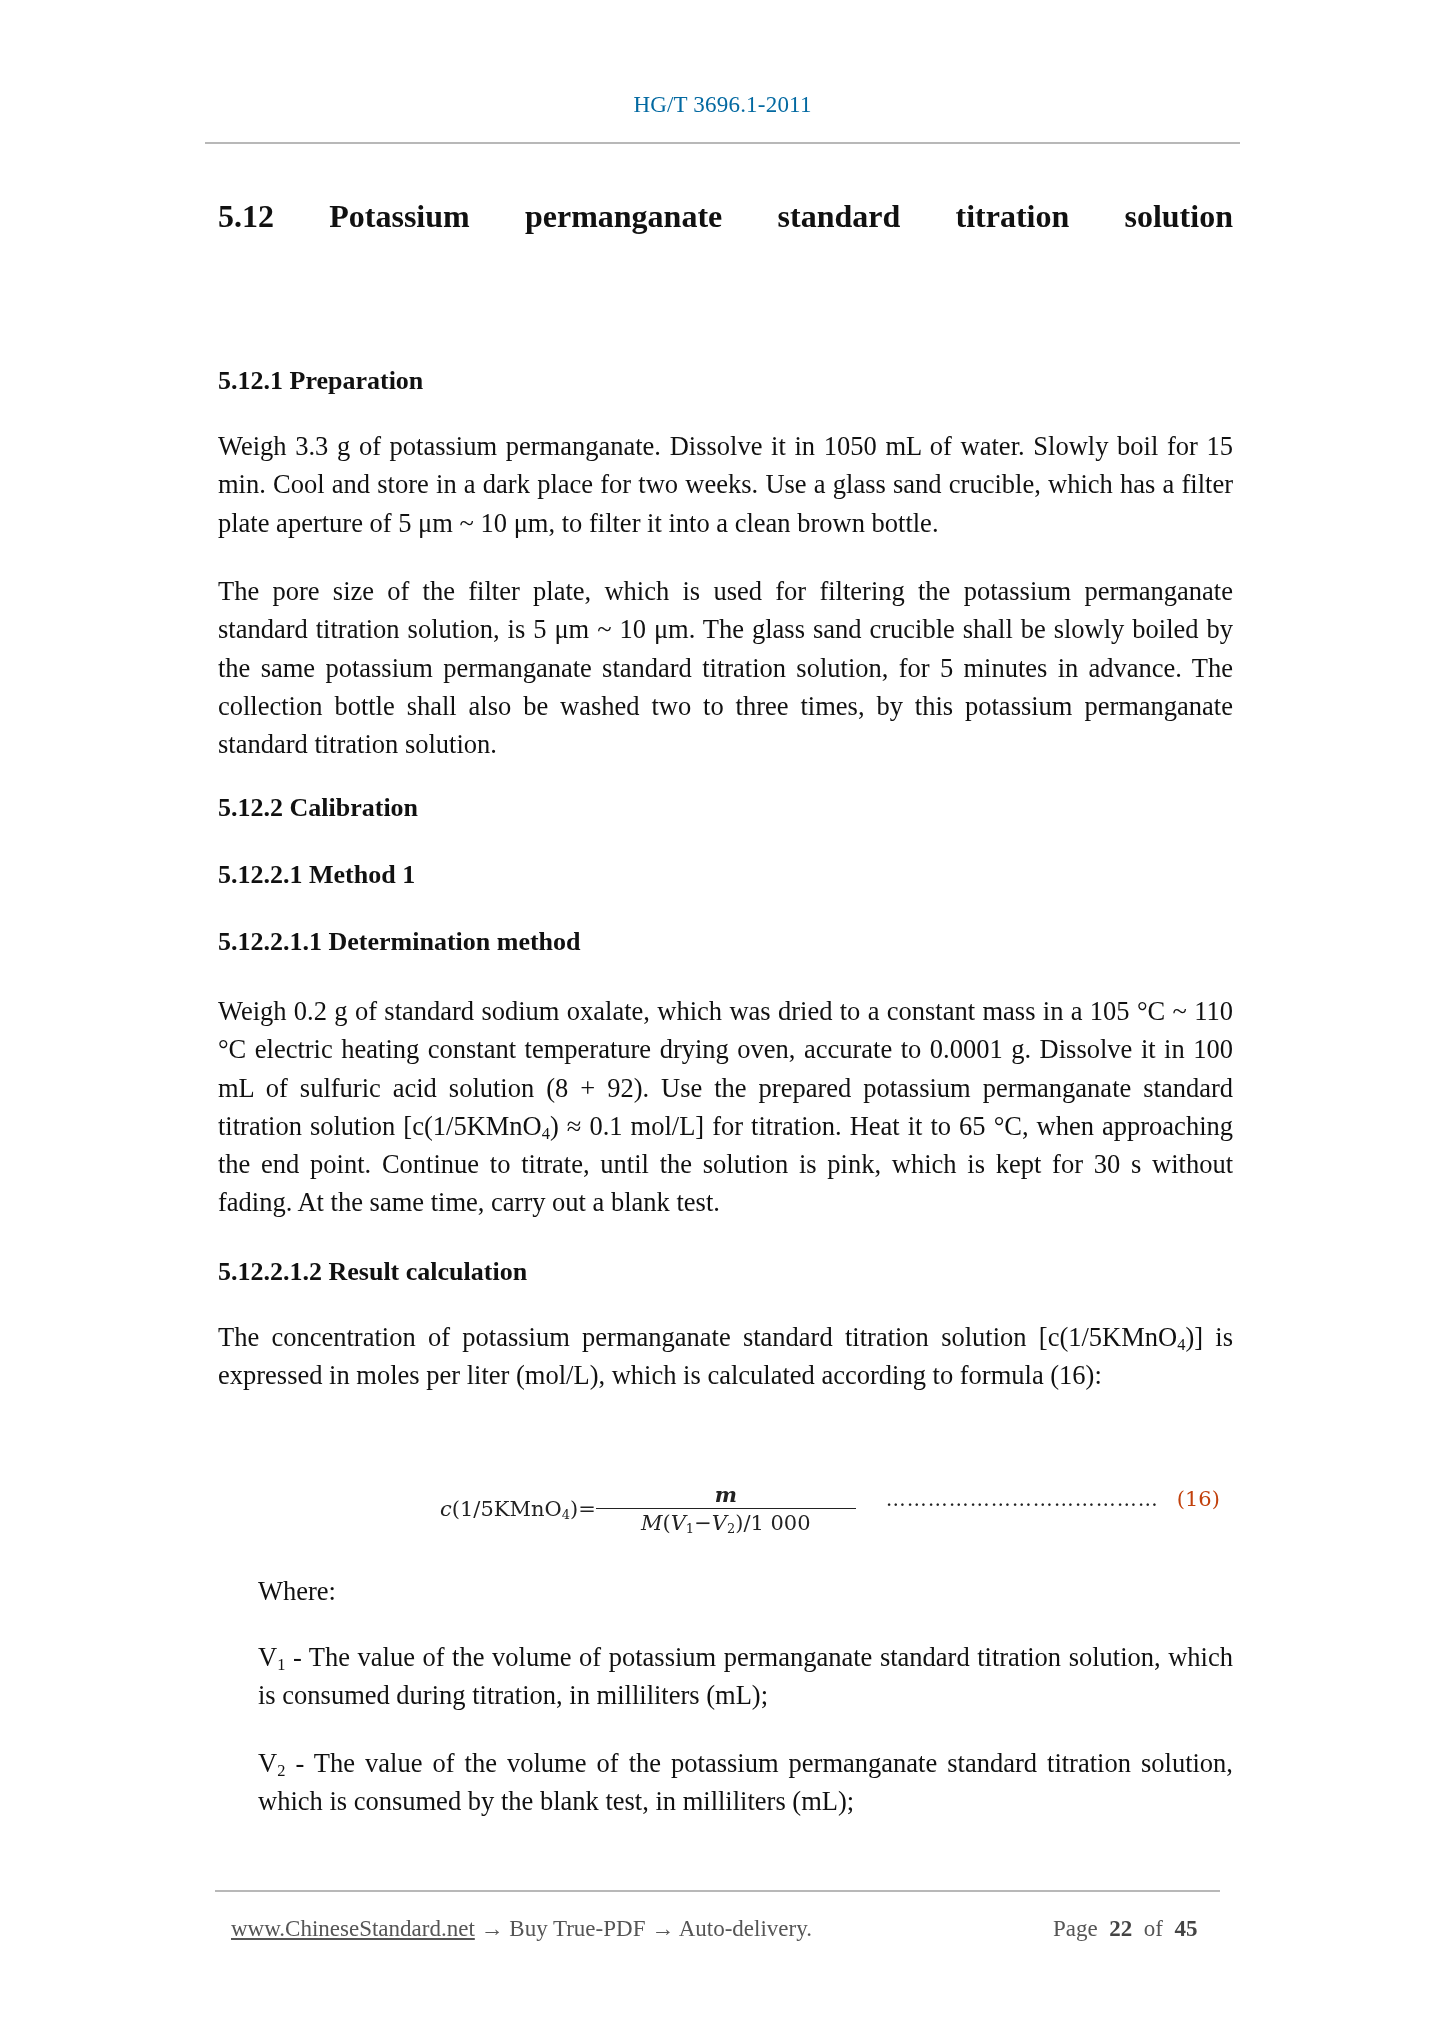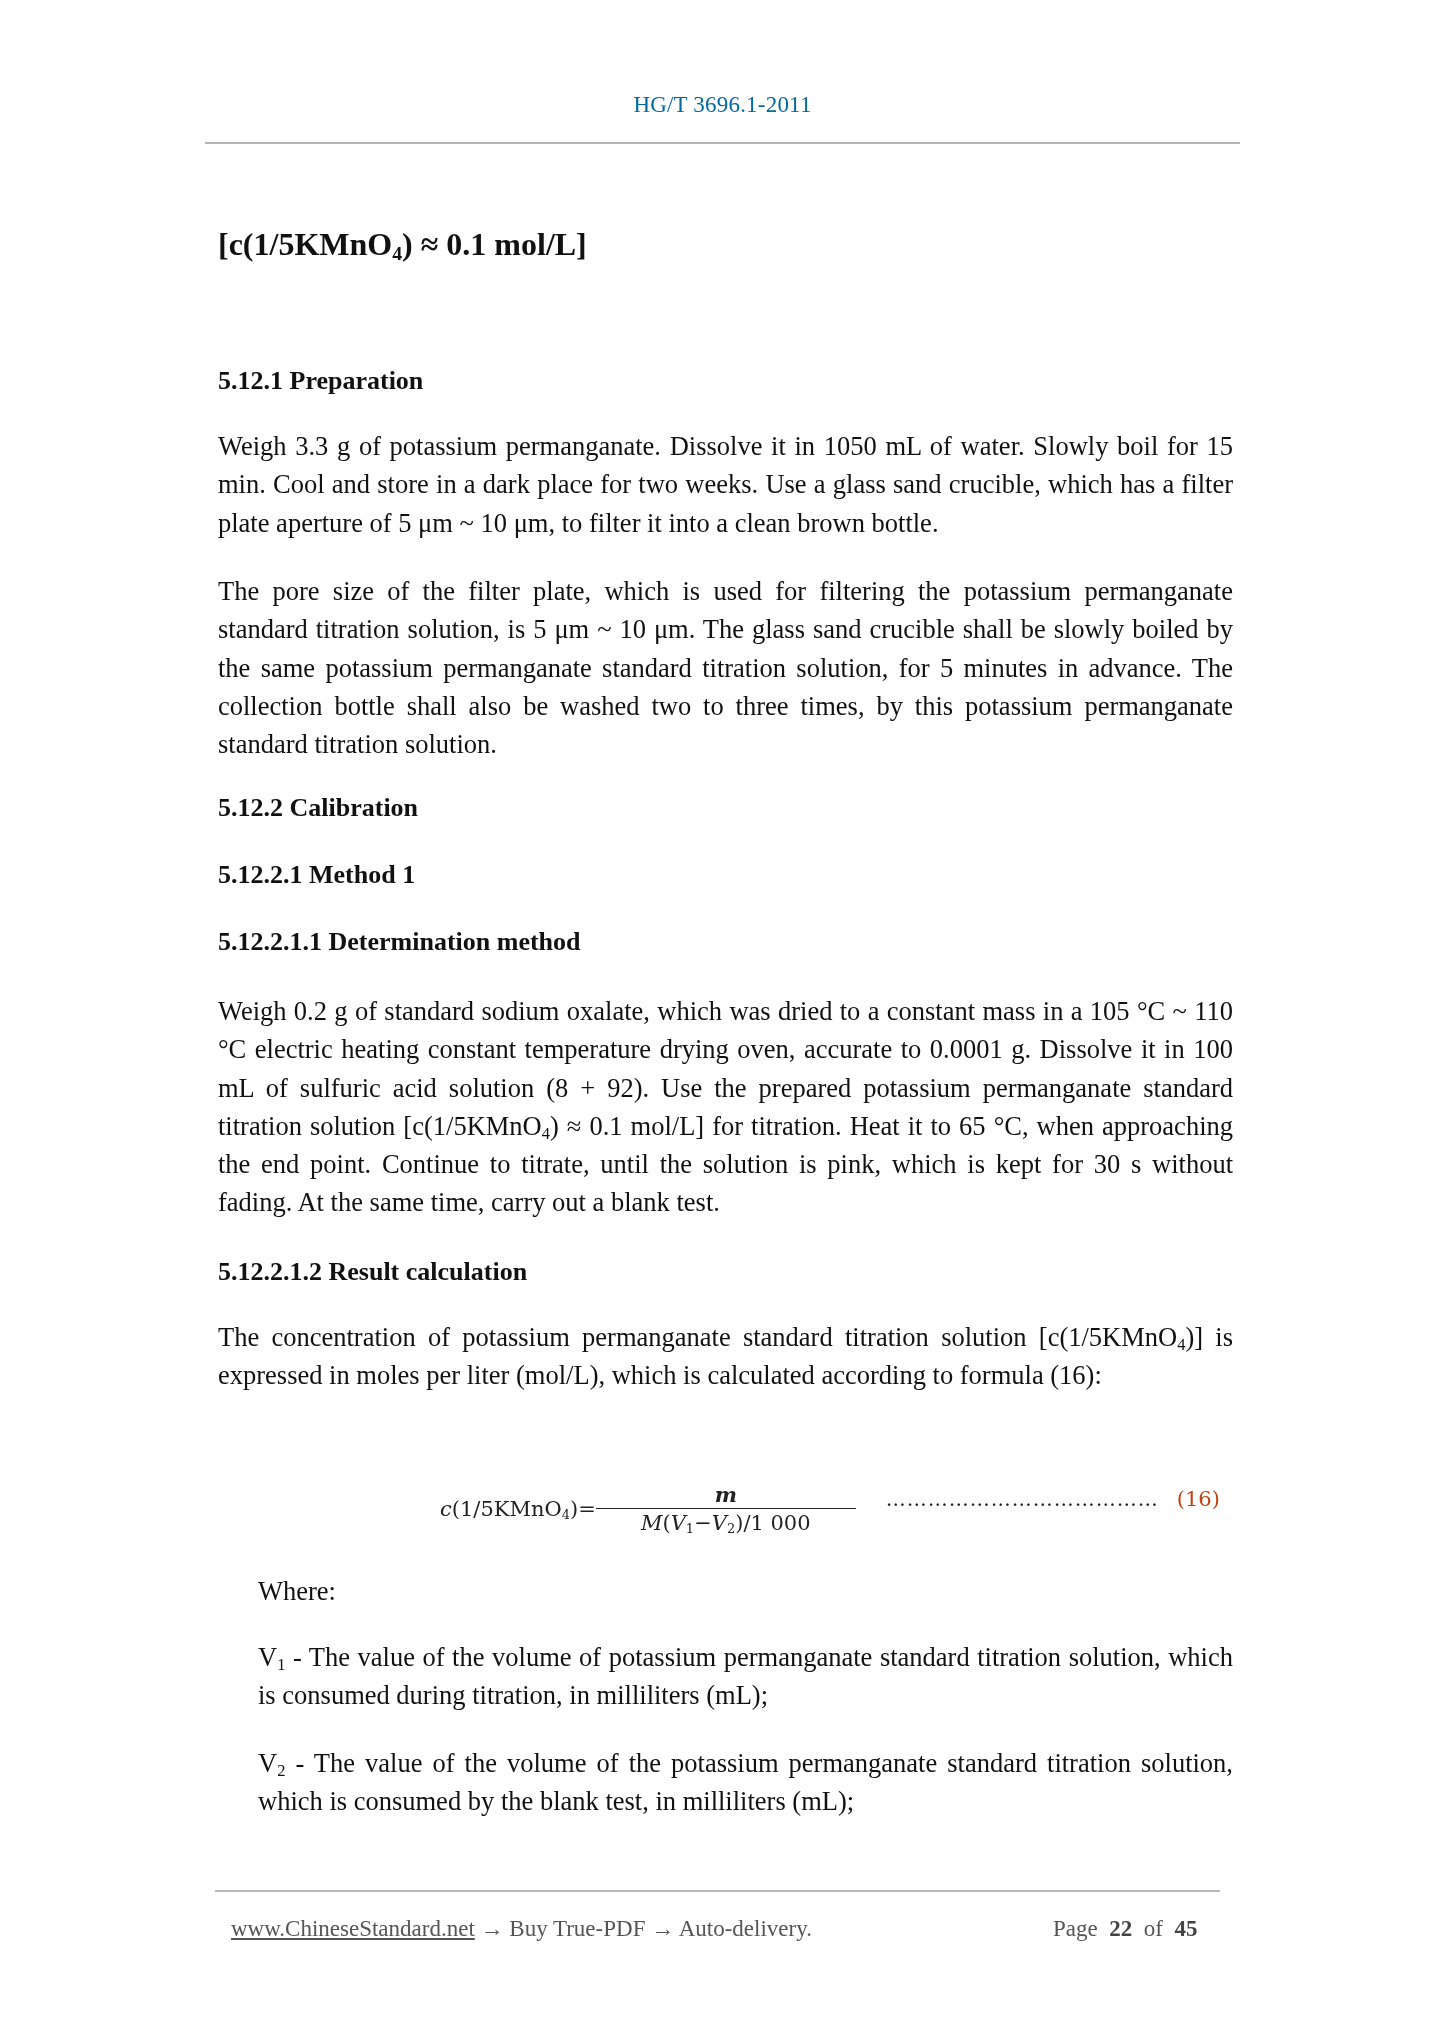--- a/index.html
+++ b/index.html
@@ -25,22 +25,29 @@
   .footer-link { color: #555; text-decoration: underline; margin-left: 12px; }
   .page-num b { color: #444; }
 </style>
 </head>
 <body>
 
 <div class="abs running-header">HG/T 3696.1-2011</div>
 <div class="abs rule" style="left:205px; top:142px; width:1035px;"></div>
 
 <div class="abs content" style="top:196px;">
-  <div class="h1" style="margin-top:28px;">
-    <span>[c(1/5KMnO</span><sub>4</sub><span>) ≈ 0.1 mol/L]</span>
+  <div class="h1">
+    <div class="justify-line">
+      <span>5.12</span>
+      <span>Potassium</span>
+      <span>permanganate</span>
+      <span>standard</span>
+      <span>titration</span>
+      <span>solution</span>
+    </div>
   </div>
 </div>
 
 <div class="abs content h2" style="top:365px;">5.12.1 Preparation</div>
 
 <p class="abs content p" style="top:427px;">Weigh 3.3 g of potassium permanganate. Dissolve it in 1050 mL of water. Slowly boil for 15 min. Cool and store in a dark place for two weeks. Use a glass sand crucible, which has a filter plate aperture of 5 μm ~ 10 μm, to filter it into a clean brown bottle.</p>
 
 <p class="abs content p" style="top:572px;">The pore size of the filter plate, which is used for filtering the potassium permanganate standard titration solution, is 5 μm ~ 10 μm. The glass sand crucible shall be slowly boiled by the same potassium permanganate standard titration solution, for 5 minutes in advance. The collection bottle shall also be washed two to three times, by this potassium permanganate standard titration solution.</p>
 
 <div class="abs content h2" style="top:792px;">5.12.2 Calibration</div>

